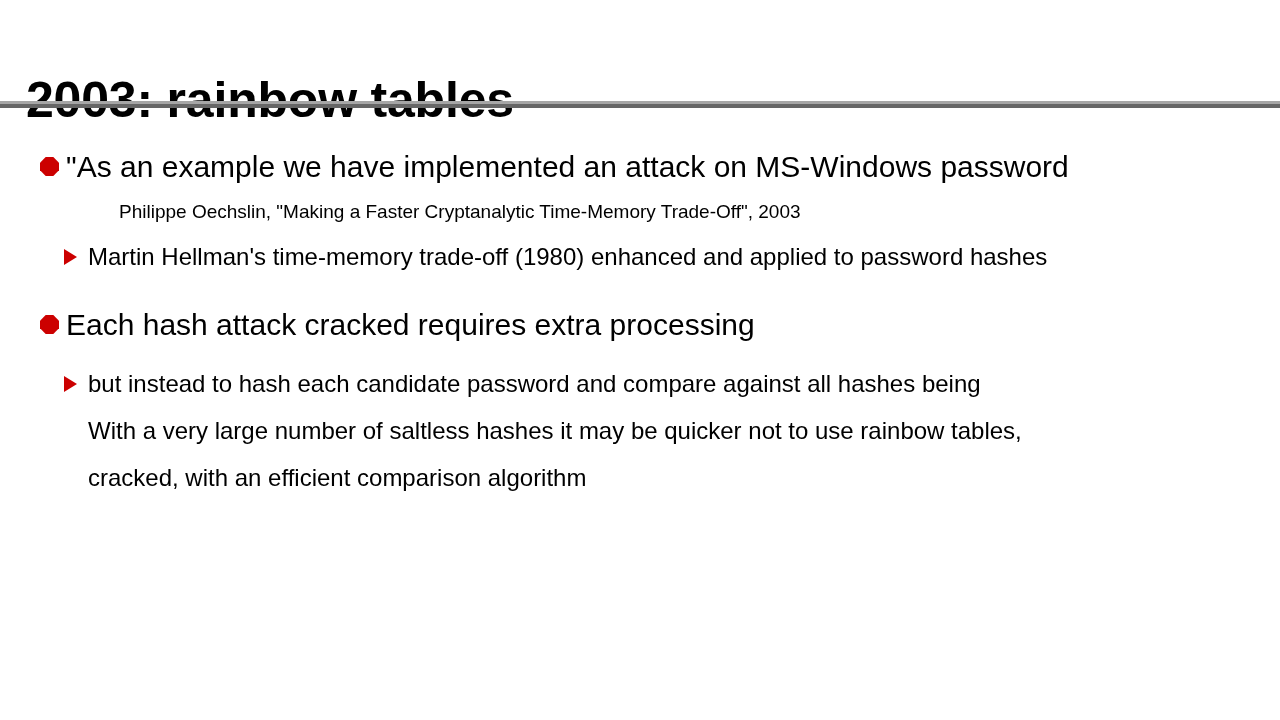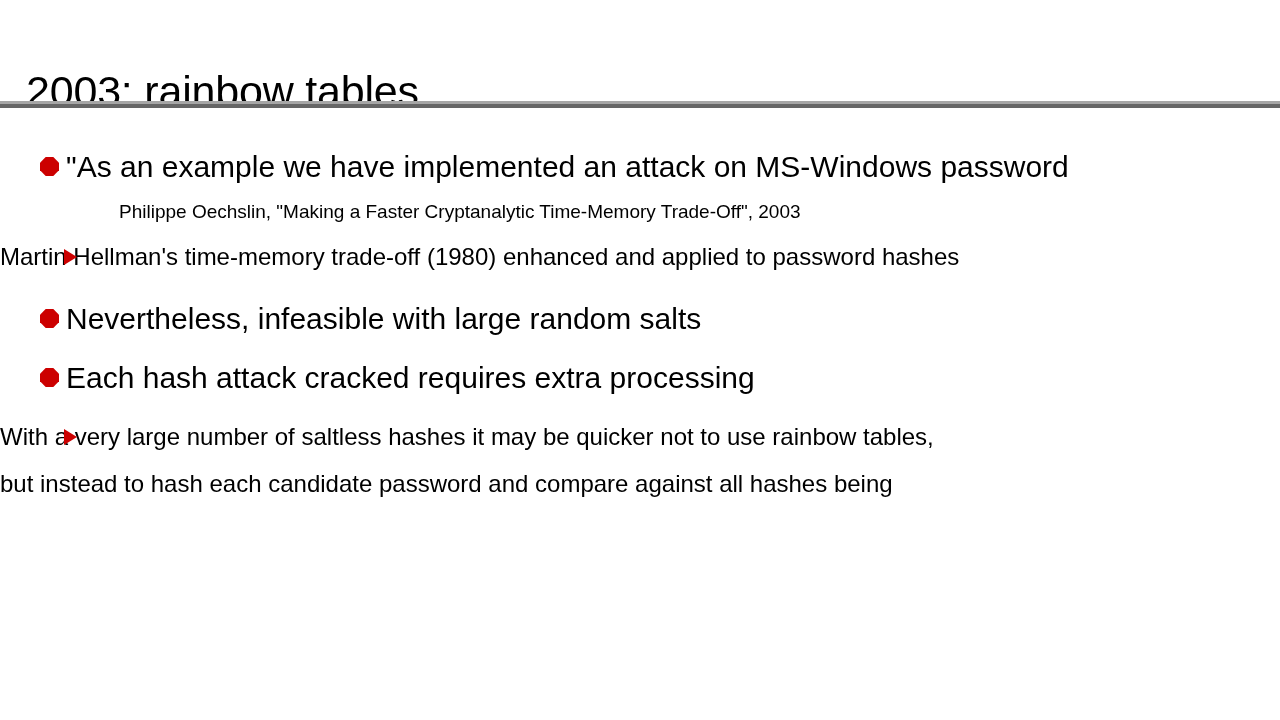--- a/index.html
+++ b/index.html
@@ -20,22 +20,22 @@
     width: 1280px;
     height: 720px;
     background: #ffffff;
   }
 
   
   .slide-title {
     position: absolute;
     left: 26px;
     top: 41px;
-    font-size: 43px;
-    font-weight: normal;
+    font-size: 50px;
+    font-weight: bold;
     letter-spacing: -0.2px;
     line-height: 1.0;
     white-space: nowrap;
   }
 
   .title-rule {
     position: absolute;
     left: 0px;
     top: 101px;
     width: 1280px;
@@ -82,20 +82,21 @@
 
   .citation {
     padding-left: 119px;
     font-size: 19px;
     line-height: 30px;
     white-space: nowrap;
   }
 
   .bullet-l2 {
     position: relative;
+    padding-left: 88px;
     font-size: 24px;
     line-height: 47px;
   }
 
   .bullet-l2 > .marker-triangle {
     position: absolute;
     left: 64px;
     top: 16px;
     width: 0;
     height: 0;
@@ -146,34 +147,31 @@
     <div class="bullet-l2">
       <span class="marker-triangle"></span>
       <span class="text">Martin Hellman's time-memory trade-off (1980) enhanced and applied to password hashes</span>
     </div>
 
     <div class="spacer-6"></div>
 
 
     <div class="spacer-6"></div>
 
-    <div class="bullet-l1">
-      <span class="marker-octagon"></span>
-      <span class="text">Nevertheless, infeasible with large random salts</span>
-    </div>
 
     <div class="spacer-6"></div>
 
     <div class="bullet-l1">
       <span class="marker-octagon"></span>
       <span class="text">Each hash attack cracked requires extra processing</span>
     </div>
 
     <div class="spacer-9"></div>
 
     <div class="bullet-l2">
       <span class="marker-triangle"></span>
+      <span class="text">but instead to hash each candidate password and compare against all hashes being</span>
       <span class="text">With a very large number of saltless hashes it may be quicker not to use rainbow tables,</span>
-      <span class="text">but instead to hash each candidate password and compare against all hashes being</span>
+      <span class="text">cracked, with an efficient comparison algorithm</span>
     </div>
 
   </div>
 </div>
 
 </body></html>

